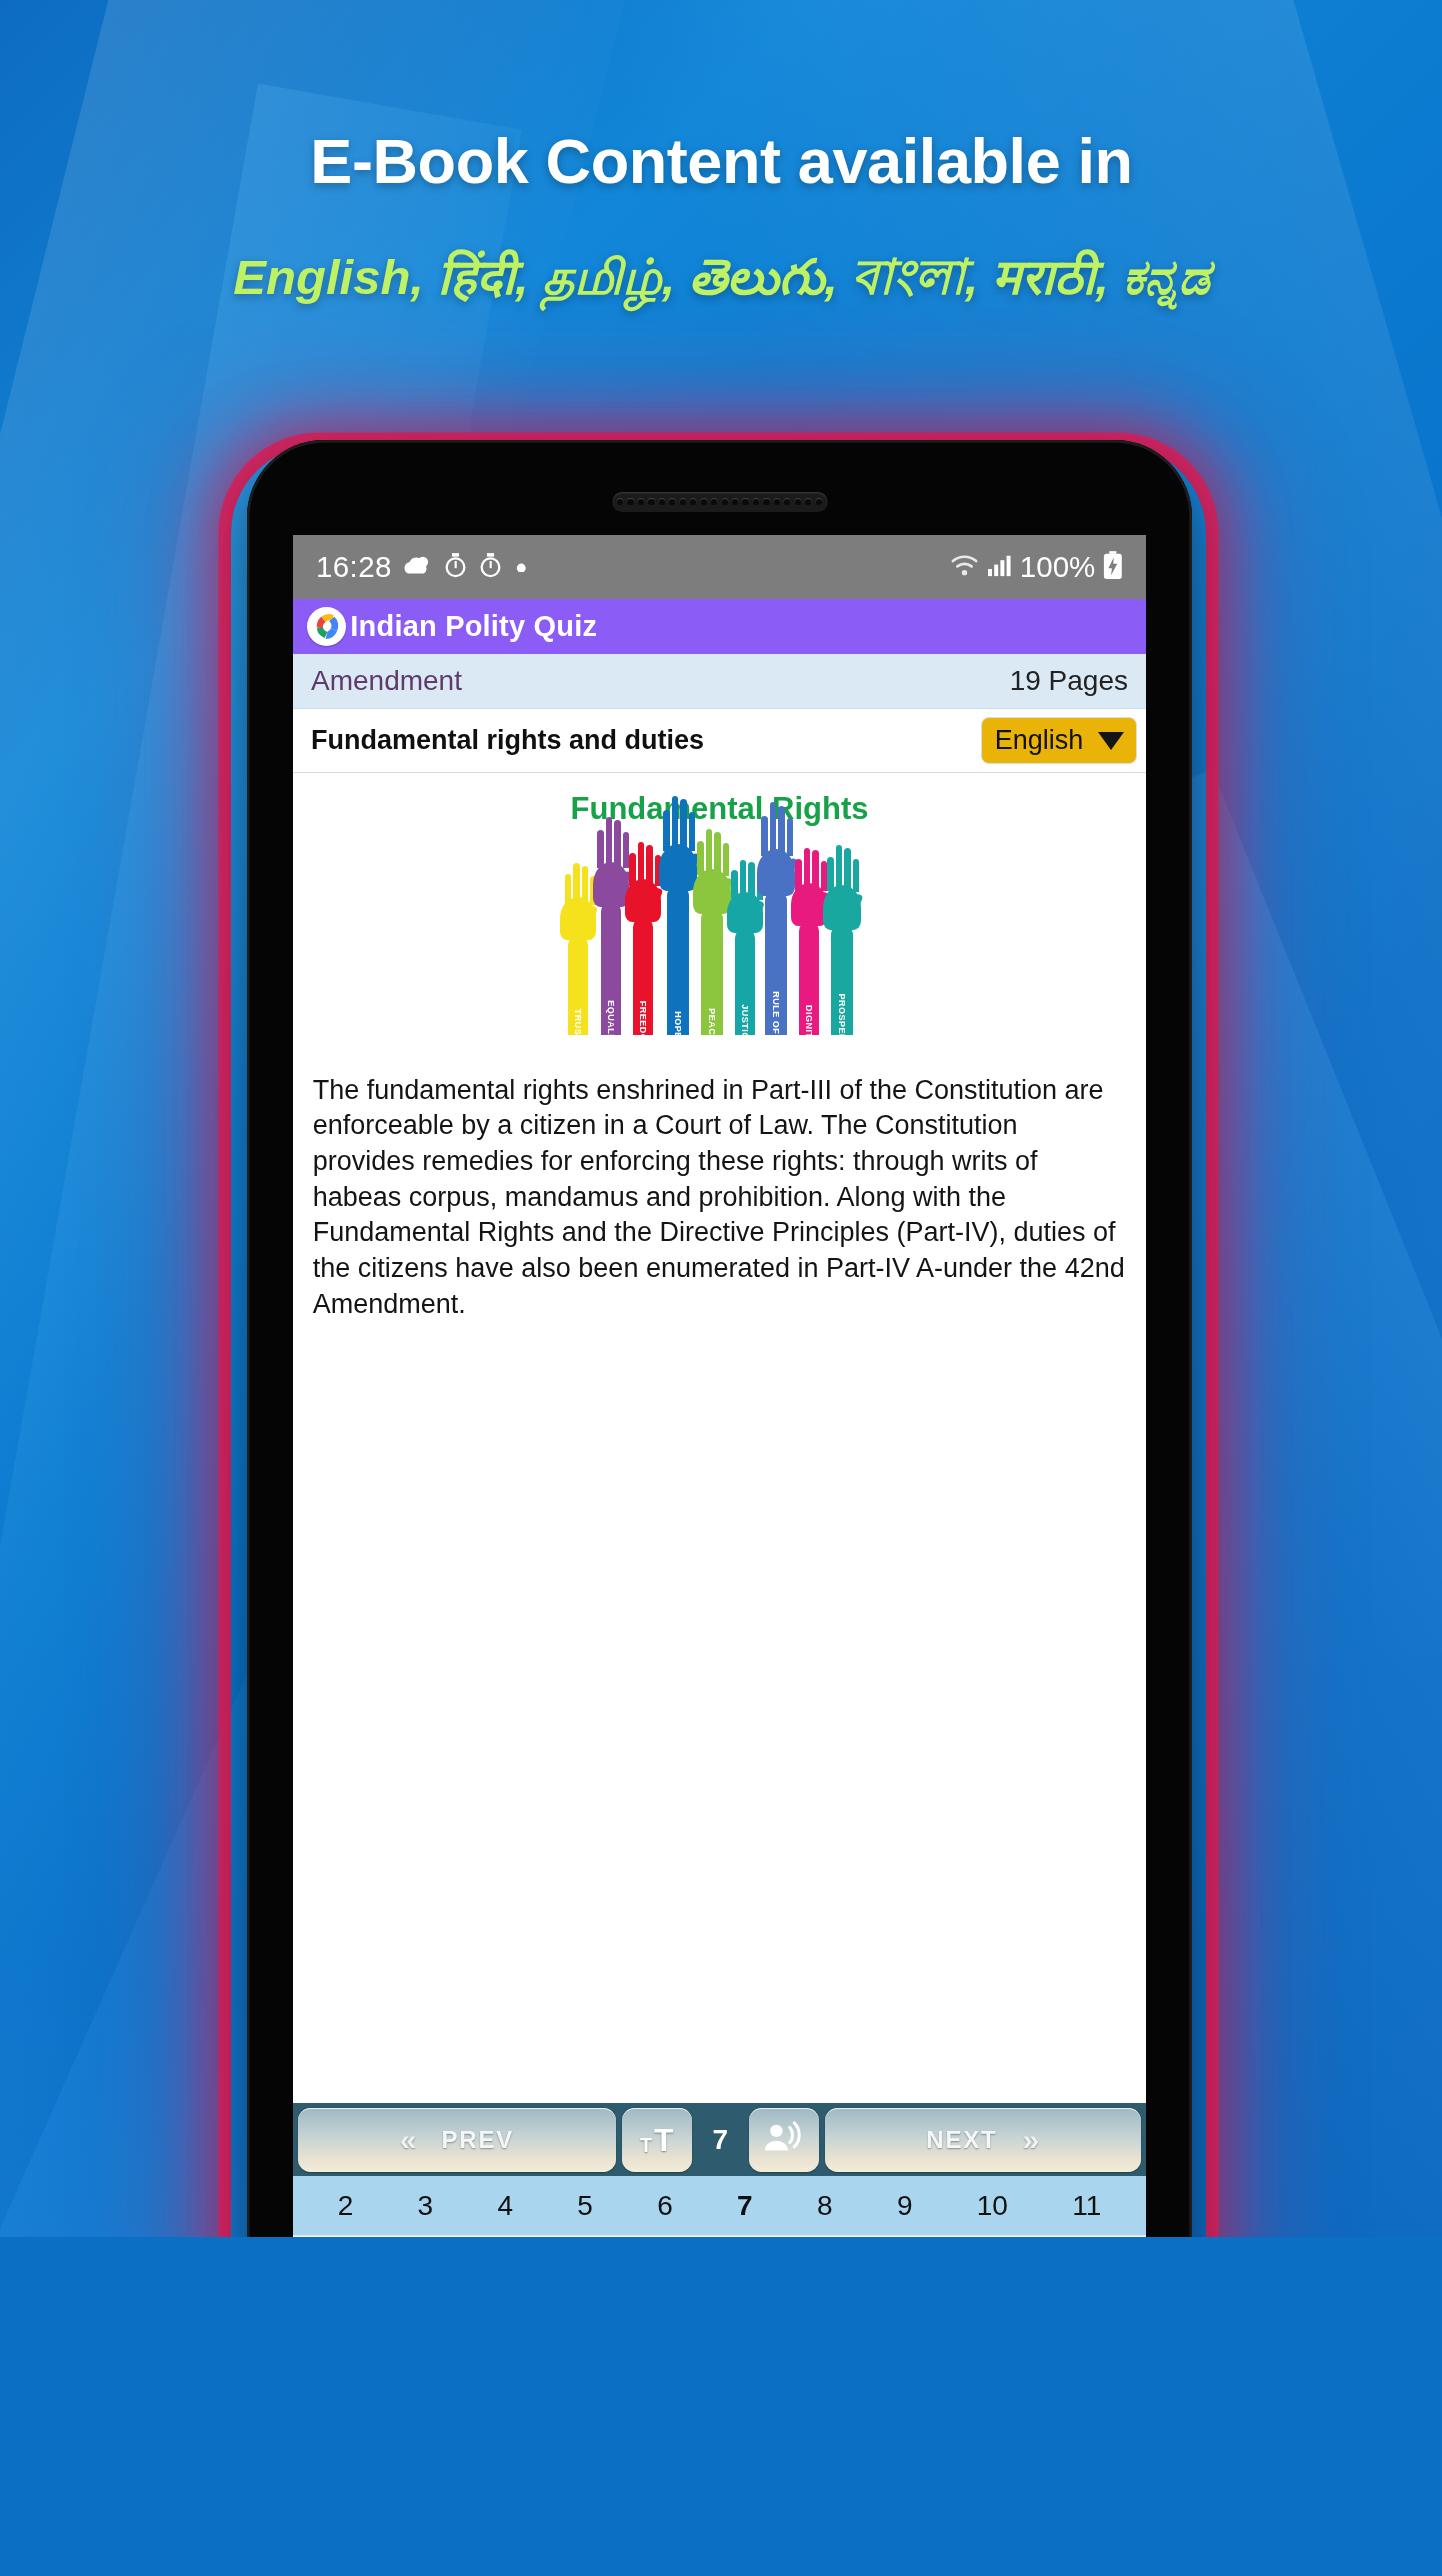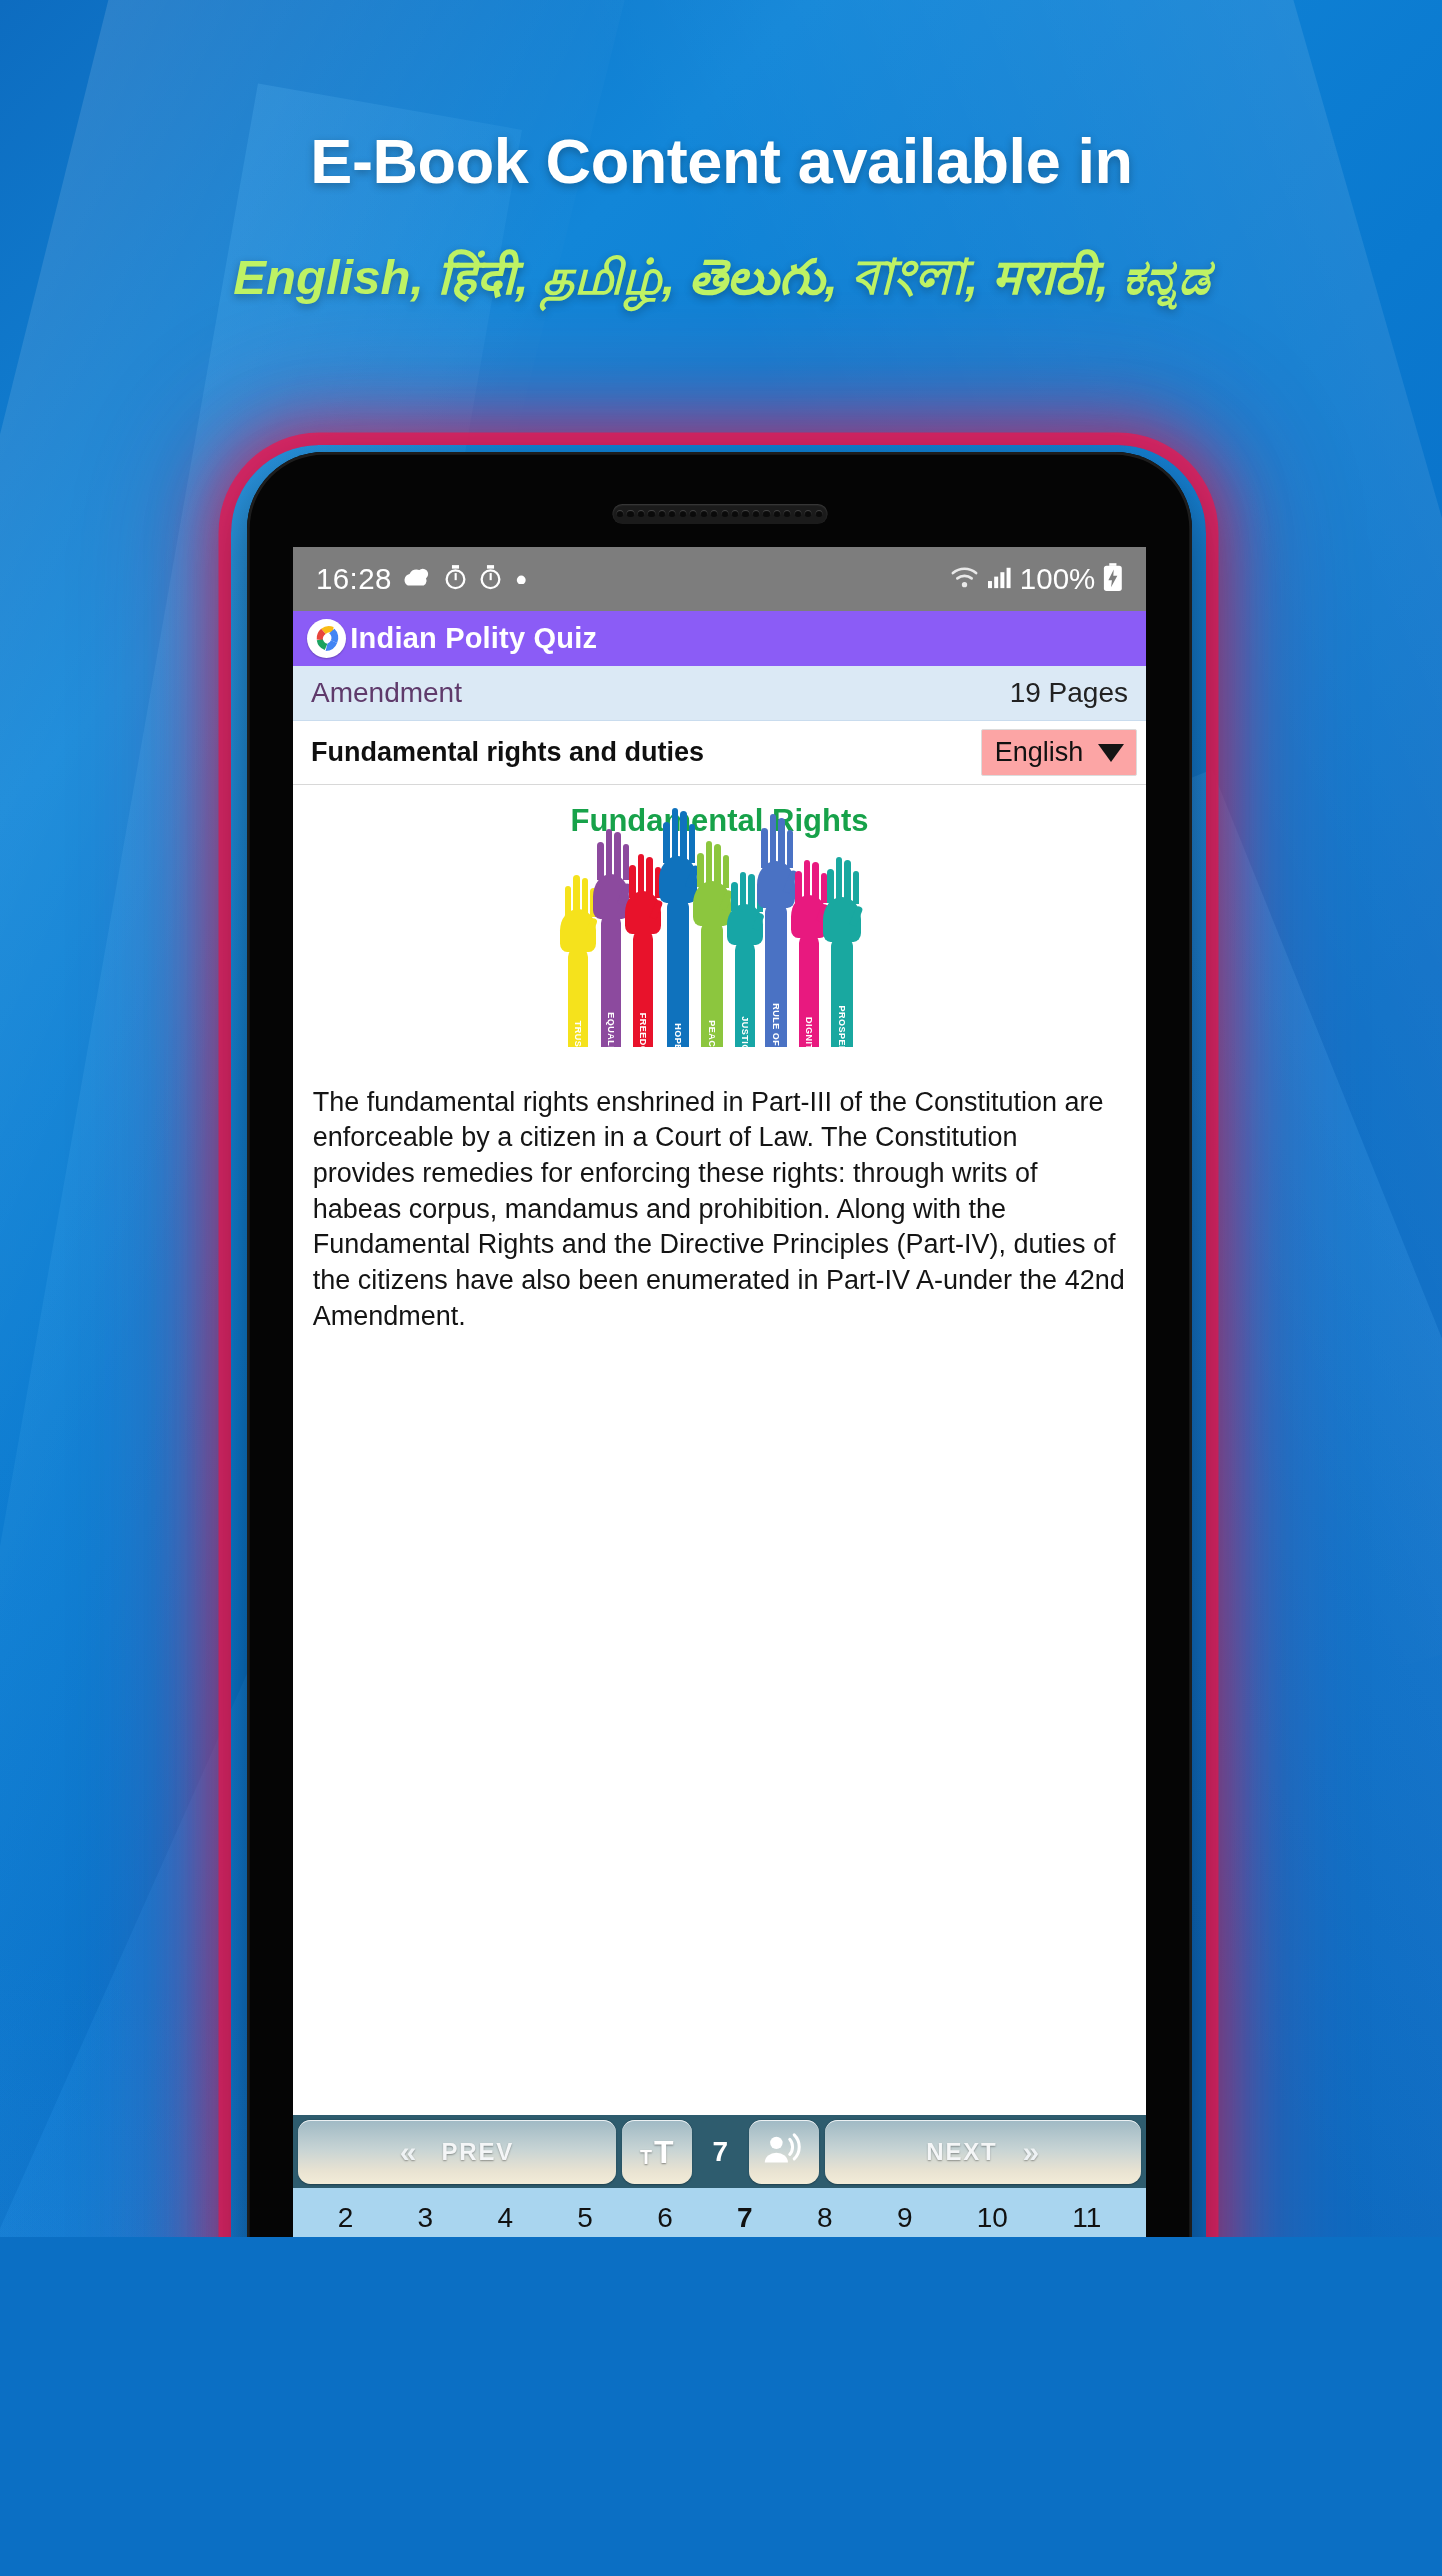--- a/index.html
+++ b/index.html
@@ -48,21 +48,21 @@
   .glow{
     position:absolute;left:231px;top:445px;width:975px;height:1999px;
     border-radius:88px;
     box-shadow:
       0 0 0 12.5px rgba(226,30,90,.85),
       0 0 54px 23px rgba(226,30,90,.55),
       0 0 116px 45px rgba(226,30,90,.30);
     z-index:4;
   }
   .phone{
-    position:absolute;left:247px;top:452px;width:945px;height:1987px;
+    position:absolute;left:247px;top:440px;width:945px;height:1987px;
     background:#050505;border-radius:77px;z-index:5;
     box-shadow:inset 0 0 0 2.7px #1d1d1d, 0 21.5px 54px rgba(0,0,0,.45);
   }
   .grille{
     position:absolute;left:50%;top:52px;transform:translateX(-50%);
     width:215px;height:19.7px;border-radius:9.8px;
     background:#1b1b1b;box-shadow:inset 0 0.9px 1.8px rgba(255,255,255,.16);
     display:flex;align-items:center;justify-content:space-between;padding:0 4.5px;box-sizing:border-box;
   }
   .grille i{display:block;width:7.2px;height:7.2px;border-radius:50%;background:#0a0a0a;box-shadow:inset 0 0.9px 0.9px rgba(255,255,255,.25);}
@@ -103,21 +103,21 @@
   .chapter-pages{color:#222;font-size:28px;}
 
   
   .topic-row{
     min-height:64px;background:#ffffff;display:flex;align-items:center;
     justify-content:space-between;padding:0 9px 0 18px;box-sizing:border-box;flex:0 0 auto;
     border-bottom:0.9px solid #d8d8d8;
   }
   .topic-name{color:#101010;font-size:27px;font-weight:bold;}
   .lang-select{
-    background:#fca5a5;border:0.9px solid #dcdcdc;border-radius:2px;
+    background:#eab308;border:0.9px solid #dcdcdc;border-radius:8px;
     display:flex;align-items:center;gap:14.3px;padding:7.2px 12.5px;
   }
   .lang-value{font-size:27px;color:#111;}
   .caret{width:0;height:0;border-left:13.4px solid transparent;border-right:13.4px solid transparent;border-top:18px solid #151515;}
 
   
   .content{flex:1 1 auto;background:#fff;overflow:hidden;position:relative;}
   .fig{padding:12.5px 0 5.4px;text-align:center;}
   .fig-title{color:#17a24a;font-size:31px;font-weight:bold;margin:5.4px 0 7.2px;font-family:"Liberation Sans",sans-serif;}
   .hands{position:relative;width:313px;height:201px;margin:0 auto;}

